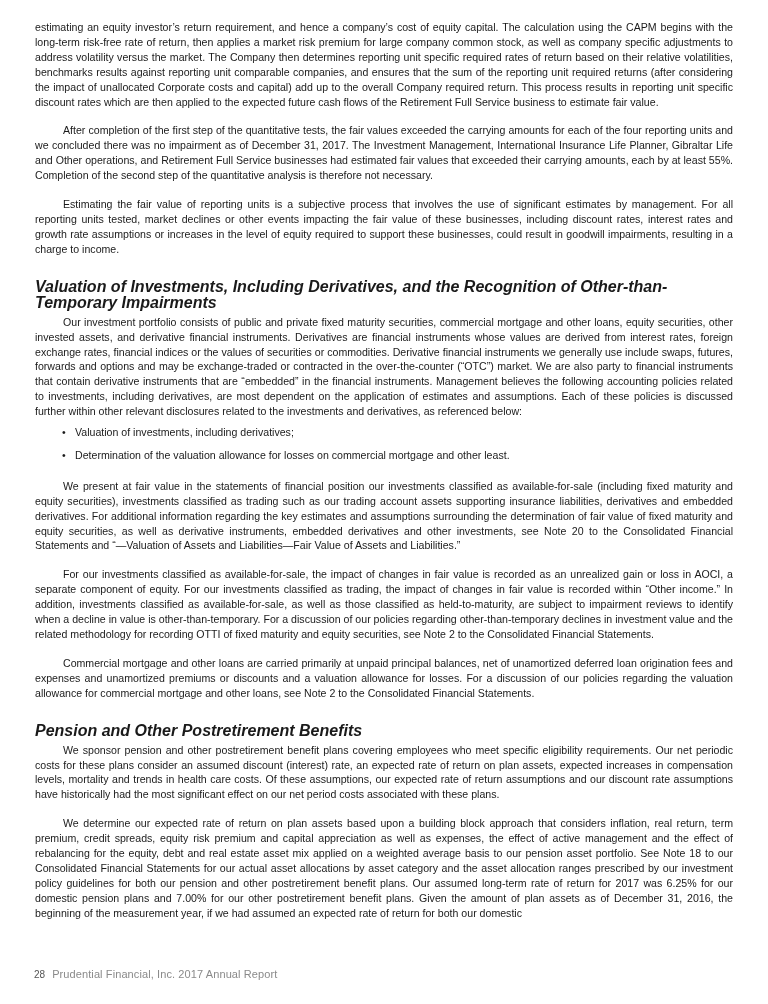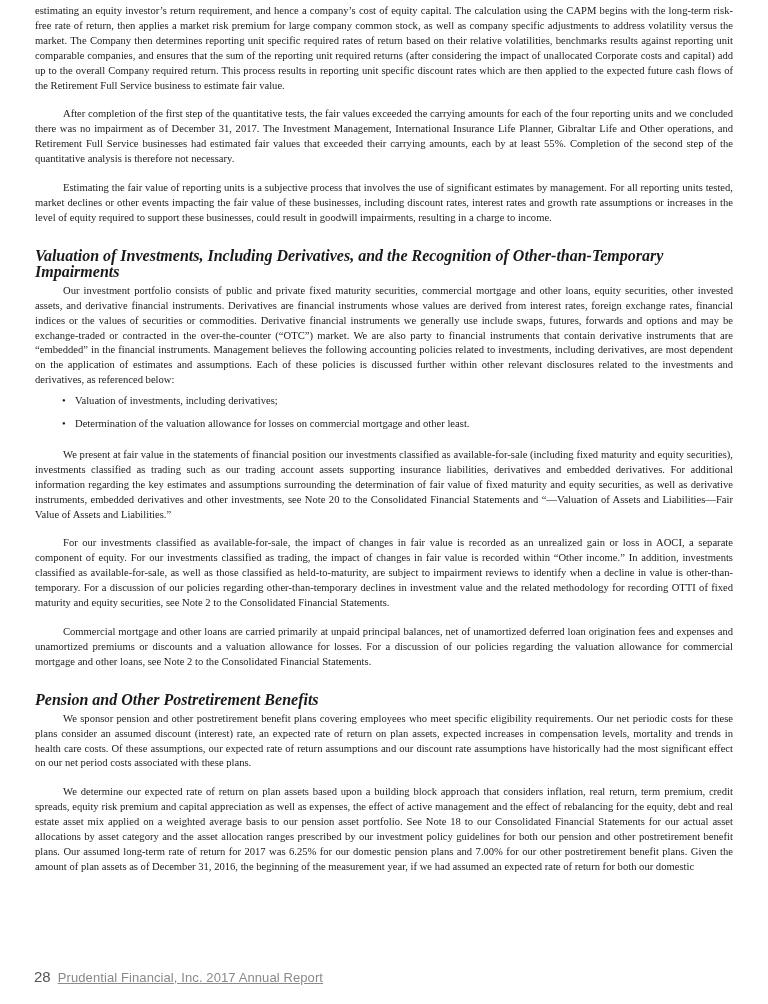--- a/index.html
+++ b/index.html
@@ -1,39 +1,39 @@
 <!DOCTYPE html>
 <html><head>
 <meta charset="utf-8">
 <style>
   html, body { margin: 0; padding: 0; background: #ffffff; }
   body { width: 768px; height: 1004px; position: relative; overflow: hidden; }
   .page {
-    position: absolute; left: 35px; top: 4px; width: 698px;
-    font-family: Liberation Serif, serif;
+    position: absolute; left: 35px; top: 20px; width: 698px;
+    font-family: Liberation Sans, sans-serif;
     font-size: 10.6px; line-height: 14.9px; color: #1a1a1a;
   }
   p { margin: 0; text-align: justify; }
   p.indent { text-indent: 28px; }
   .gap { height: 14px; }
   .gap-lg { height: 22px; }
   h2 {
     margin: 0 0 4px 0; font-size: 16px; font-weight: bold; font-style: italic;
     line-height: 16px; color: #1a1a1a;
   }
   ul { list-style: none; margin: 6px 0 0 0; padding: 0; }
   ul li { position: relative; padding-left: 40px; margin-bottom: 8px; }
   ul li::before { content: "\2022"; position: absolute; left: 27px; top: 0; }
   .footer {
     position: absolute; left: 34px; top: 968px;
     font-family: "Liberation Sans", "DejaVu Sans", sans-serif; color: #8a8a8a;
     display: flex; align-items: baseline;
   }
-  .footer .num { font-size: 15px; color: #555555; margin-right: 7px; }
-  .footer .title { font-size: 13px; letter-spacing: 0.1px; text-decoration: underline; }
+  .footer .num { font-size: 10px; color: #555555; margin-right: 7px; }
+  .footer .title { font-size: 11px; letter-spacing: 0.1px; }
 </style>
 </head>
 <body>
 
 <div class="page">
   <p>estimating an equity investor’s return requirement, and hence a company’s cost of equity capital. The calculation using the CAPM begins with the long-term risk-free rate of return, then applies a market risk premium for large company common stock, as well as company specific adjustments to address volatility versus the market. The Company then determines reporting unit specific required rates of return based on their relative volatilities, benchmarks results against reporting unit comparable companies, and ensures that the sum of the reporting unit required returns (after considering the impact of unallocated Corporate costs and capital) add up to the overall Company required return. This process results in reporting unit specific discount rates which are then applied to the expected future cash flows of the Retirement Full Service business to estimate fair value.</p>
   <div class="gap"></div>
   <p class="indent">After completion of the first step of the quantitative tests, the fair values exceeded the carrying amounts for each of the four reporting units and we concluded there was no impairment as of December 31, 2017. The Investment Management, International Insurance Life Planner, Gibraltar Life and Other operations, and Retirement Full Service businesses had estimated fair values that exceeded their carrying amounts, each by at least 55%. Completion of the second step of the quantitative analysis is therefore not necessary.</p>
   <div class="gap"></div>
   <p class="indent">Estimating the fair value of reporting units is a subjective process that involves the use of significant estimates by management. For all reporting units tested, market declines or other events impacting the fair value of these businesses, including discount rates, interest rates and growth rate assumptions or increases in the level of equity required to support these businesses, could result in goodwill impairments, resulting in a charge to income.</p>

